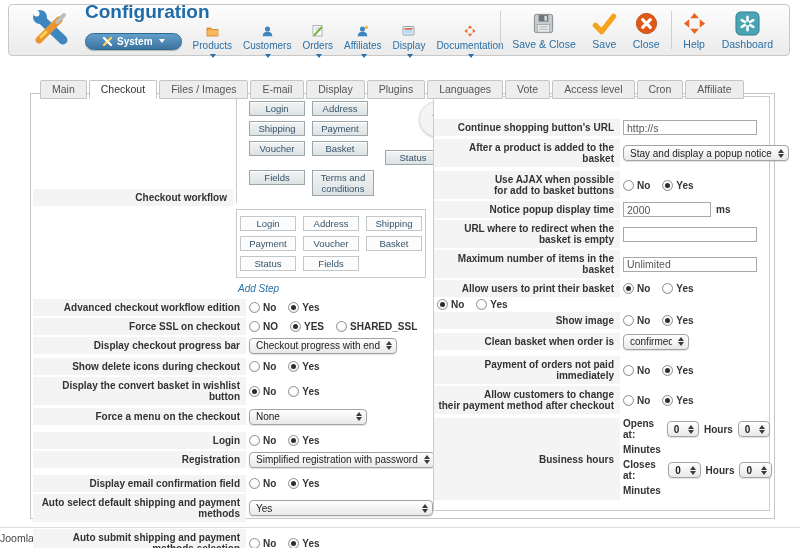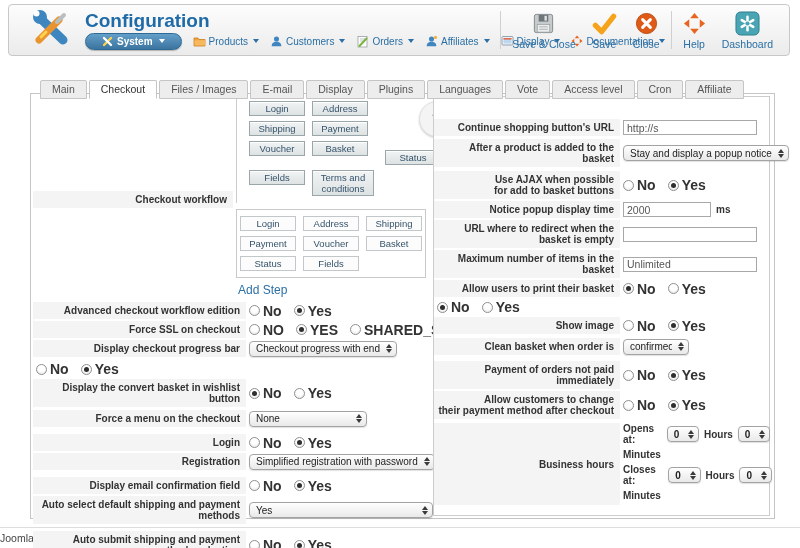--- a/index.html
+++ b/index.html
@@ -6,21 +6,21 @@
   .page{position:relative;width:800px;height:548px;background:#fff;overflow:hidden;
         font-family:"Liberation Sans",sans-serif;}
 
   
   .header{position:absolute;left:8px;top:4px;width:782px;height:52px;border:1px solid #c8c8c8;
           border-radius:4px;background:linear-gradient(#fdfdfd,#ebebeb);display:flex;align-items:center;box-sizing:border-box;}
   .app-icon{margin:0 12px 0 20px;flex:0 0 auto;}
   .header-main{flex:1 1 auto;min-width:0;}
   .page-title{margin:0;font-size:19px;line-height:20px;font-weight:bold;color:#1e6ba8;}
   .menubar{display:flex;align-items:center;gap:11px;margin-top:2px;font-size:10px;color:#2a6fa5;white-space:nowrap;}
-  .menu-item{display:inline-flex;align-items:center;gap:3px;cursor:pointer;}
+  .menu-item{display:inline-flex;align-items:center;gap:3px;cursor:pointer;flex-direction:column;}
   .menu-pill{background:linear-gradient(#649fc9,#3a749f);border:1px solid #2f6a94;border-radius:11px;
              padding:2px 16px;color:#fff;display:inline-flex;gap:4px;align-items:center;font-weight:bold;
              box-shadow:0 1px 1px rgba(0,0,0,.25);cursor:pointer;}
   .caret{width:0;height:0;border-left:3.5px solid transparent;border-right:3.5px solid transparent;
          border-top:4px solid #2a6fa5;display:inline-block;margin-left:2px;}
   .menu-pill .caret{border-top-color:#fff;}
   .mi{display:inline-flex;align-items:center;}
   .toolbar{display:flex;align-items:stretch;margin-right:8px;flex:0 0 auto;}
   .tb-btn{display:flex;flex-direction:column;align-items:center;justify-content:flex-start;
           padding:3px 8px;cursor:pointer;}
@@ -48,21 +48,21 @@
   .col-right .lbl{width:186px;}
   .ctrl{display:flex;align-items:center;gap:5px;padding-left:3px;flex:1 1 auto;min-width:0;}
   .ctrl-col{flex-direction:column;align-items:flex-start;gap:0;}
   .mt1{margin-top:1px}.mt2{margin-top:2px}.mt3{margin-top:3px}.mt4{margin-top:4px}.mt6{margin-top:6px}.mt7{margin-top:7px}
 
   
   .radio{display:inline-flex;align-items:center;gap:3px;margin-right:7px;cursor:pointer;}
   .rb{width:11px;height:11px;border:1px solid #8f8f8f;border-radius:50%;box-sizing:border-box;
       background:radial-gradient(circle at 50% 35%,#fff 40%,#e2e2e2);display:inline-block;position:relative;}
   .rb.on::after{content:"";position:absolute;left:2px;top:2px;width:5px;height:5px;border-radius:50%;background:#2e2e2e;}
-  .radio span{font-size:14px;font-weight:bold;color:#333;}
+  .radio span{font-size:10px;font-weight:bold;color:#333;}
 
   
   .sel{display:inline-flex;align-items:center;border:1px solid #a3a3a3;border-radius:4px;
        background:linear-gradient(#fff,#e9e9e9);height:16px;padding:0 4px 0 6px;font-size:10px;color:#222;
        box-shadow:0 1px 1px rgba(0,0,0,.12);white-space:nowrap;cursor:pointer;box-sizing:border-box;}
   .sel-t{overflow:hidden;}
   .sel.tiny{width:36px;}
   .sel.tiny .sel-t{flex:1;}
   .sel.wide{width:192px;}
   .sel.wide .sel-t{flex:1;}
@@ -85,21 +85,21 @@
   .wf-btn{font-size:9.5px;font-family:inherit;color:#35536b;background:linear-gradient(#f2f4f4,#dde2e3);
           border:1px solid #9ba6ab;padding:1px 2px;min-width:56px;text-align:center;line-height:11px;cursor:pointer;
           box-shadow:inset 0 1px 0 #fff;}
   .wf-btn.status{margin-left:10px;margin-top:9px;}
   .wf-btn.terms2{width:62px;min-width:62px;}
   .wf-trash{position:absolute;right:-10px;top:3px;width:34px;height:34px;border-radius:50%;background:#f4f4f4;
             border:1px solid #e0e0e0;display:flex;align-items:center;justify-content:center;
             box-shadow:0 1px 2px rgba(0,0,0,.18);cursor:pointer;}
   .wf-box{border:1px solid #c9c9c9;width:190px;padding:6px 3px 1px;margin-top:6px;box-sizing:border-box;}
   .wf-box .wf-btn{background:#fcfcfc;border-color:#c2c8ca;box-shadow:none;}
-  .add-step{display:inline-block;font-size:12px;color:#2a6fa5;margin:5px 0 3px 2px;text-decoration:none;cursor:pointer;}
+  .add-step{display:inline-block;font-size:10px;color:#2a6fa5;margin:5px 0 3px 2px;text-decoration:none;cursor:pointer;font-style:italic;}
 
   
   .row-bh .lbl{display:flex;align-items:center;justify-content:flex-end;}
   .bh-line{display:flex;align-items:center;gap:5px;font-size:10px;font-weight:bold;color:#333;margin-bottom:4px;}
 
   
   .footer-rule{position:absolute;left:0;top:527px;width:800px;border-top:1px solid #ddd;}
   .footer{position:absolute;left:0;top:532px;width:800px;text-align:left;font-size:10.5px;color:#444;}
 </style>
 </head>
@@ -379,20 +379,21 @@
             <span class="sel-t">Checkout progress with end</span>
             <span class="arrows">
                 <i class="au"></i>
                 <i class="ad"></i>
               </span>
           </span>
         </div>
       </div>
 
       <div class="row mt4">
+        <div class="lbl">Show delete icons during checkout</div>
         <div class="ctrl">
           <span class="radio">
               <i class="rb"></i>
               <span>No</span>
             </span>
           <span class="radio">
               <i class="rb on"></i>
               <span>Yes</span>
             </span>
         </div>

